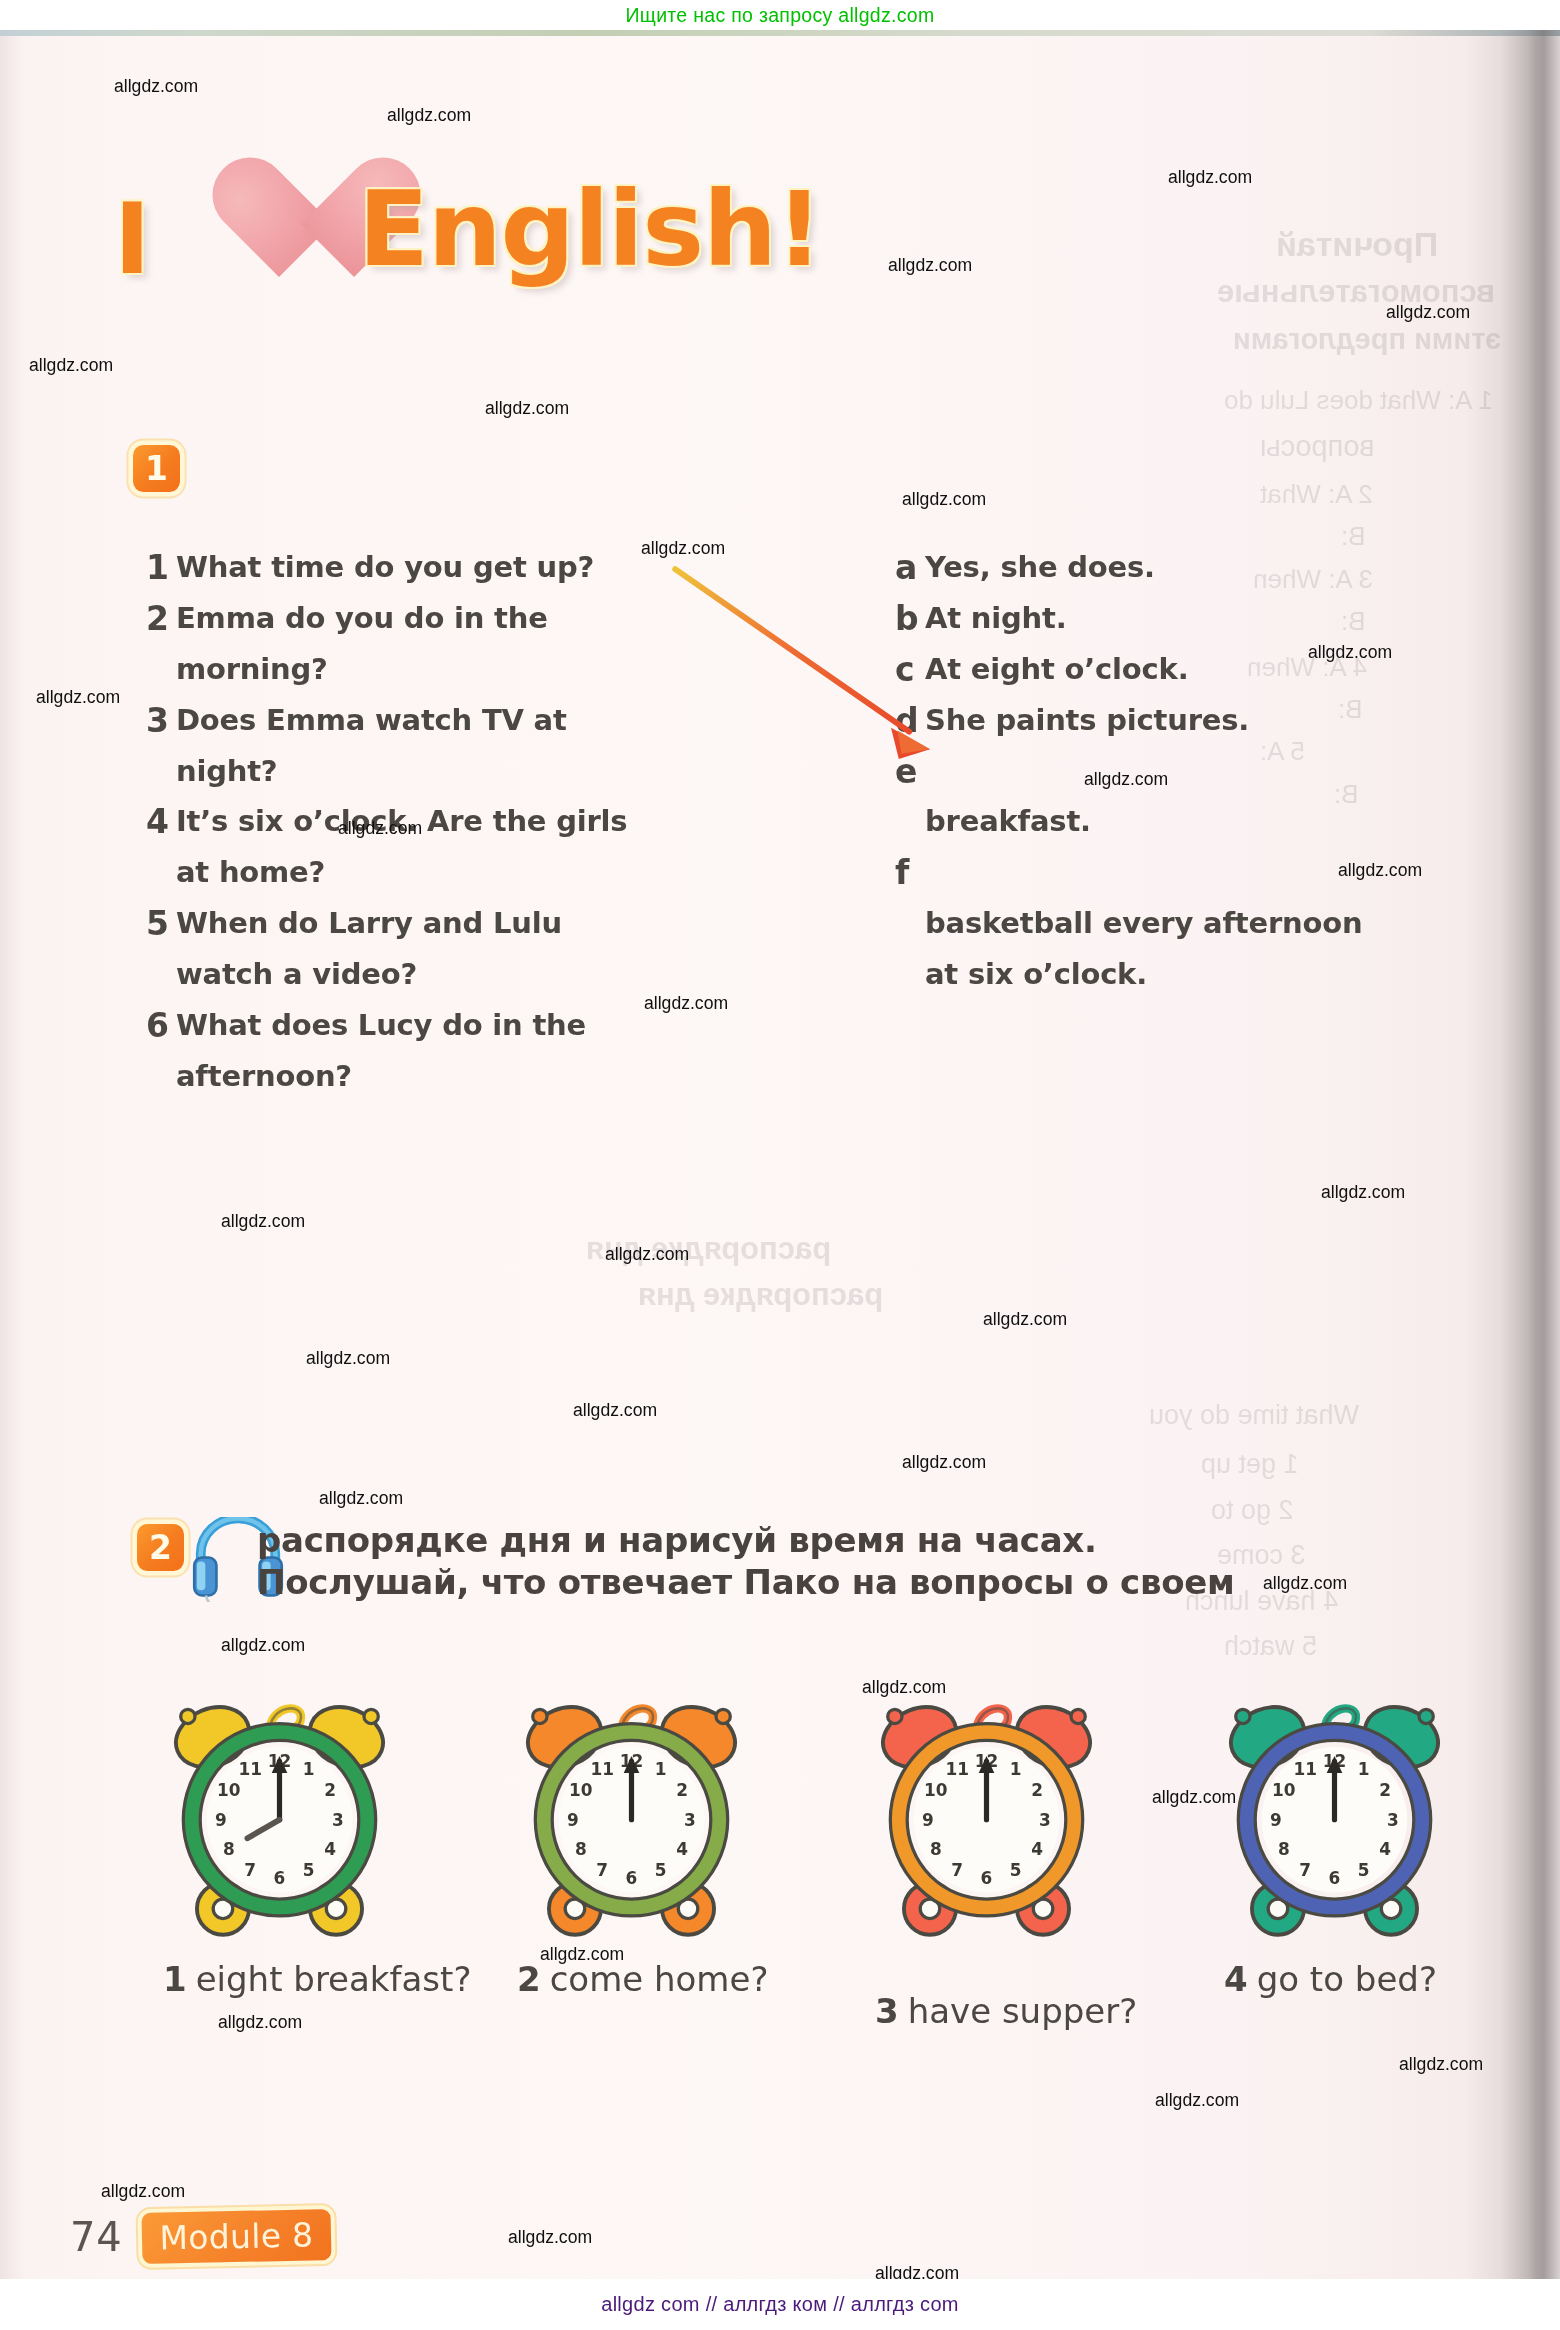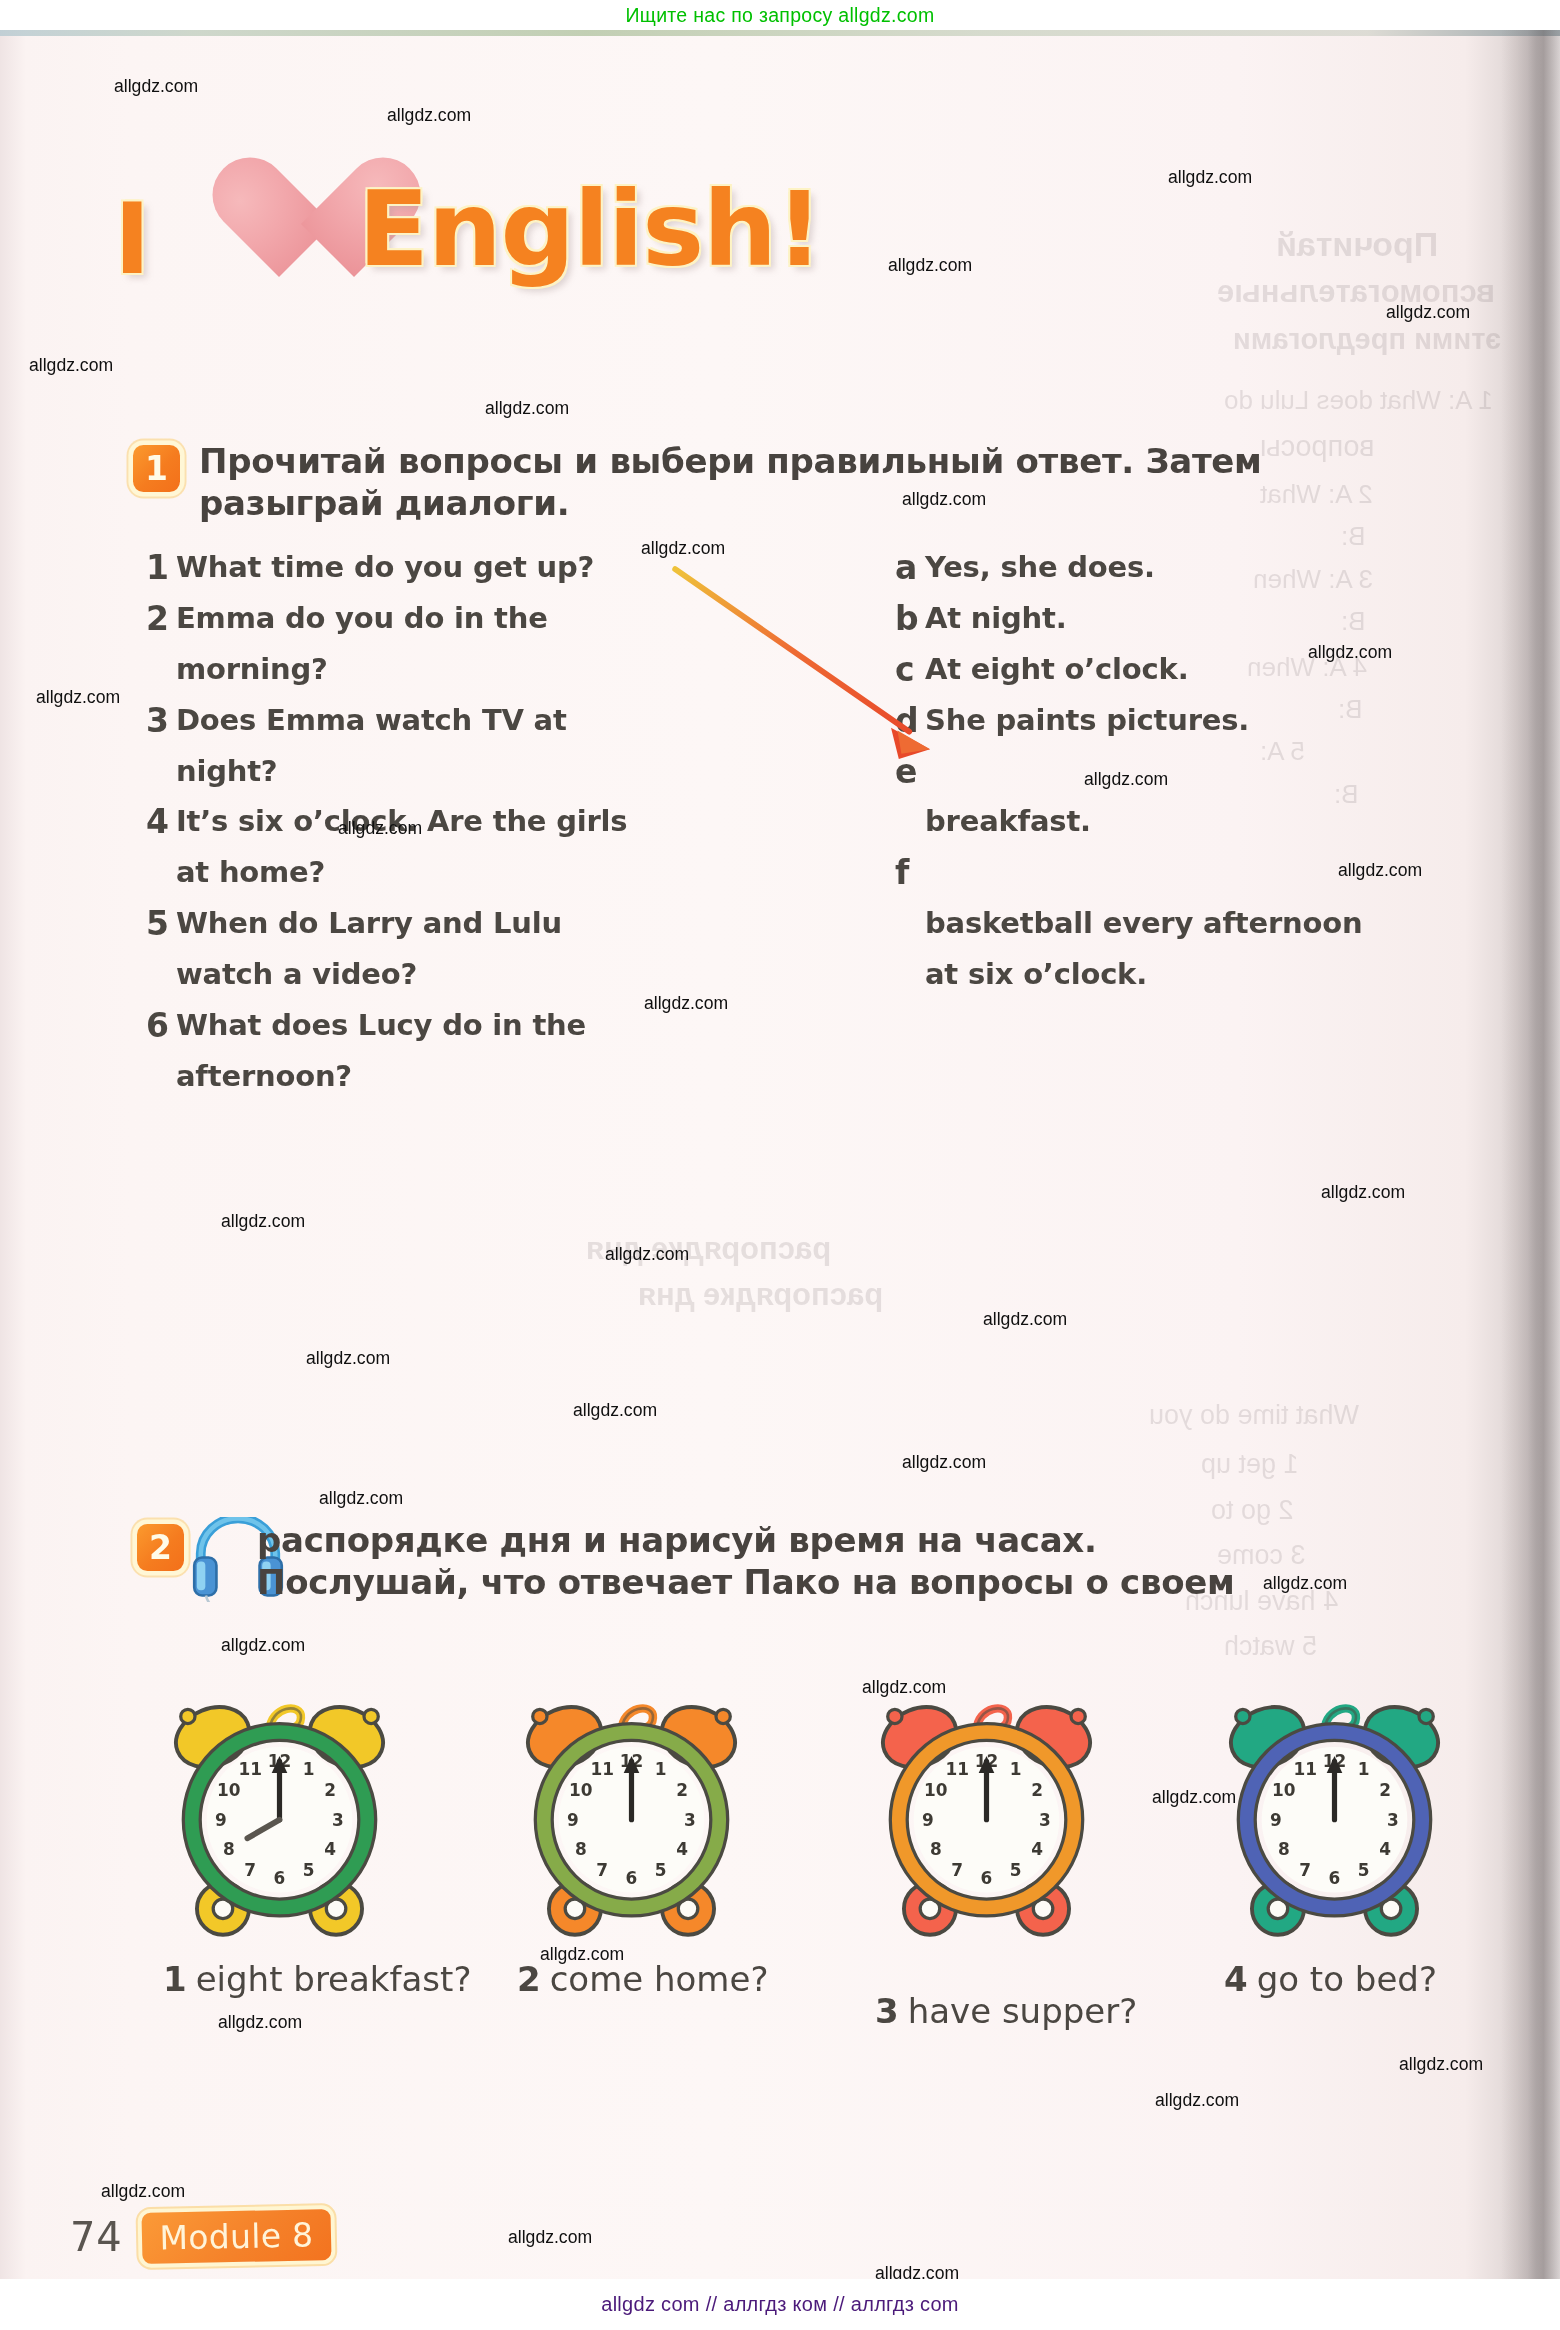--- a/index.html
+++ b/index.html
@@ -305,24 +305,20 @@
       </div>
 
     <div id="title">
       <div id="title-i" class="title-word">I</div>
       <div id="heart"></div>
       <div id="title-english" class="title-word">English!</div>
     </div>
 
     <div class="ex-badge" style="left:133px; top:415px;">1</div>
 
-    <div class="task-head" style="left:199px; top:410px; width:1237px;">
-      <div>Прочитай вопросы и выбери правильный ответ. Затем</div>
-      <div>разыграй диалоги.</div>
-    </div>
 
     <div class="qa-col" id="questions-col" style="left:146px; top:514px; width:690px;">
         <div class="qa-row">
           <div class="qa-key">1</div>
           <div class="qa-text">What time do you get up?</div>
         </div>
         <div class="qa-row">
           <div class="qa-key">2</div>
           <div class="qa-text">Emma do you do in the</div>
         </div>

